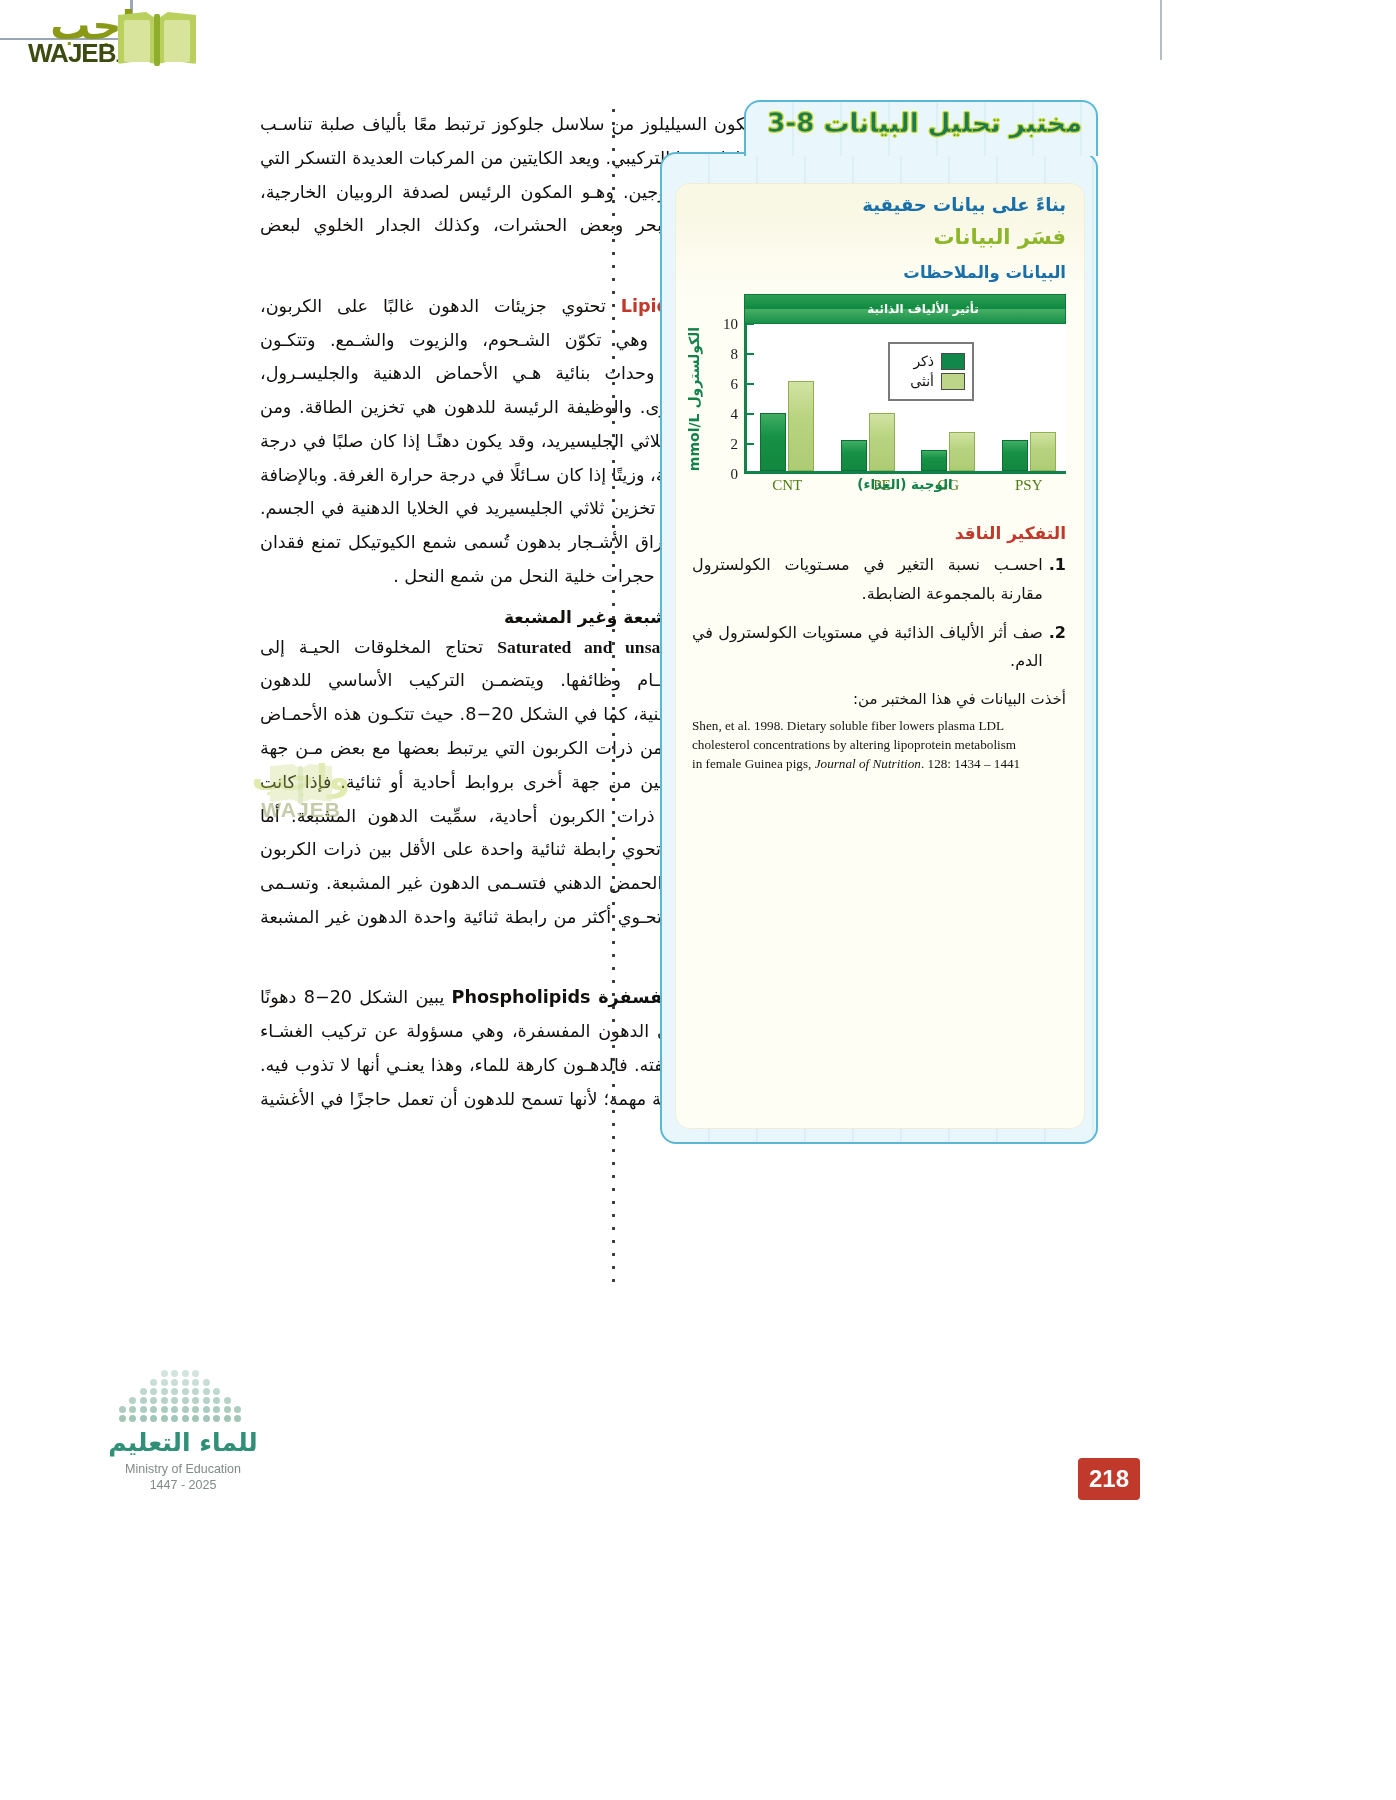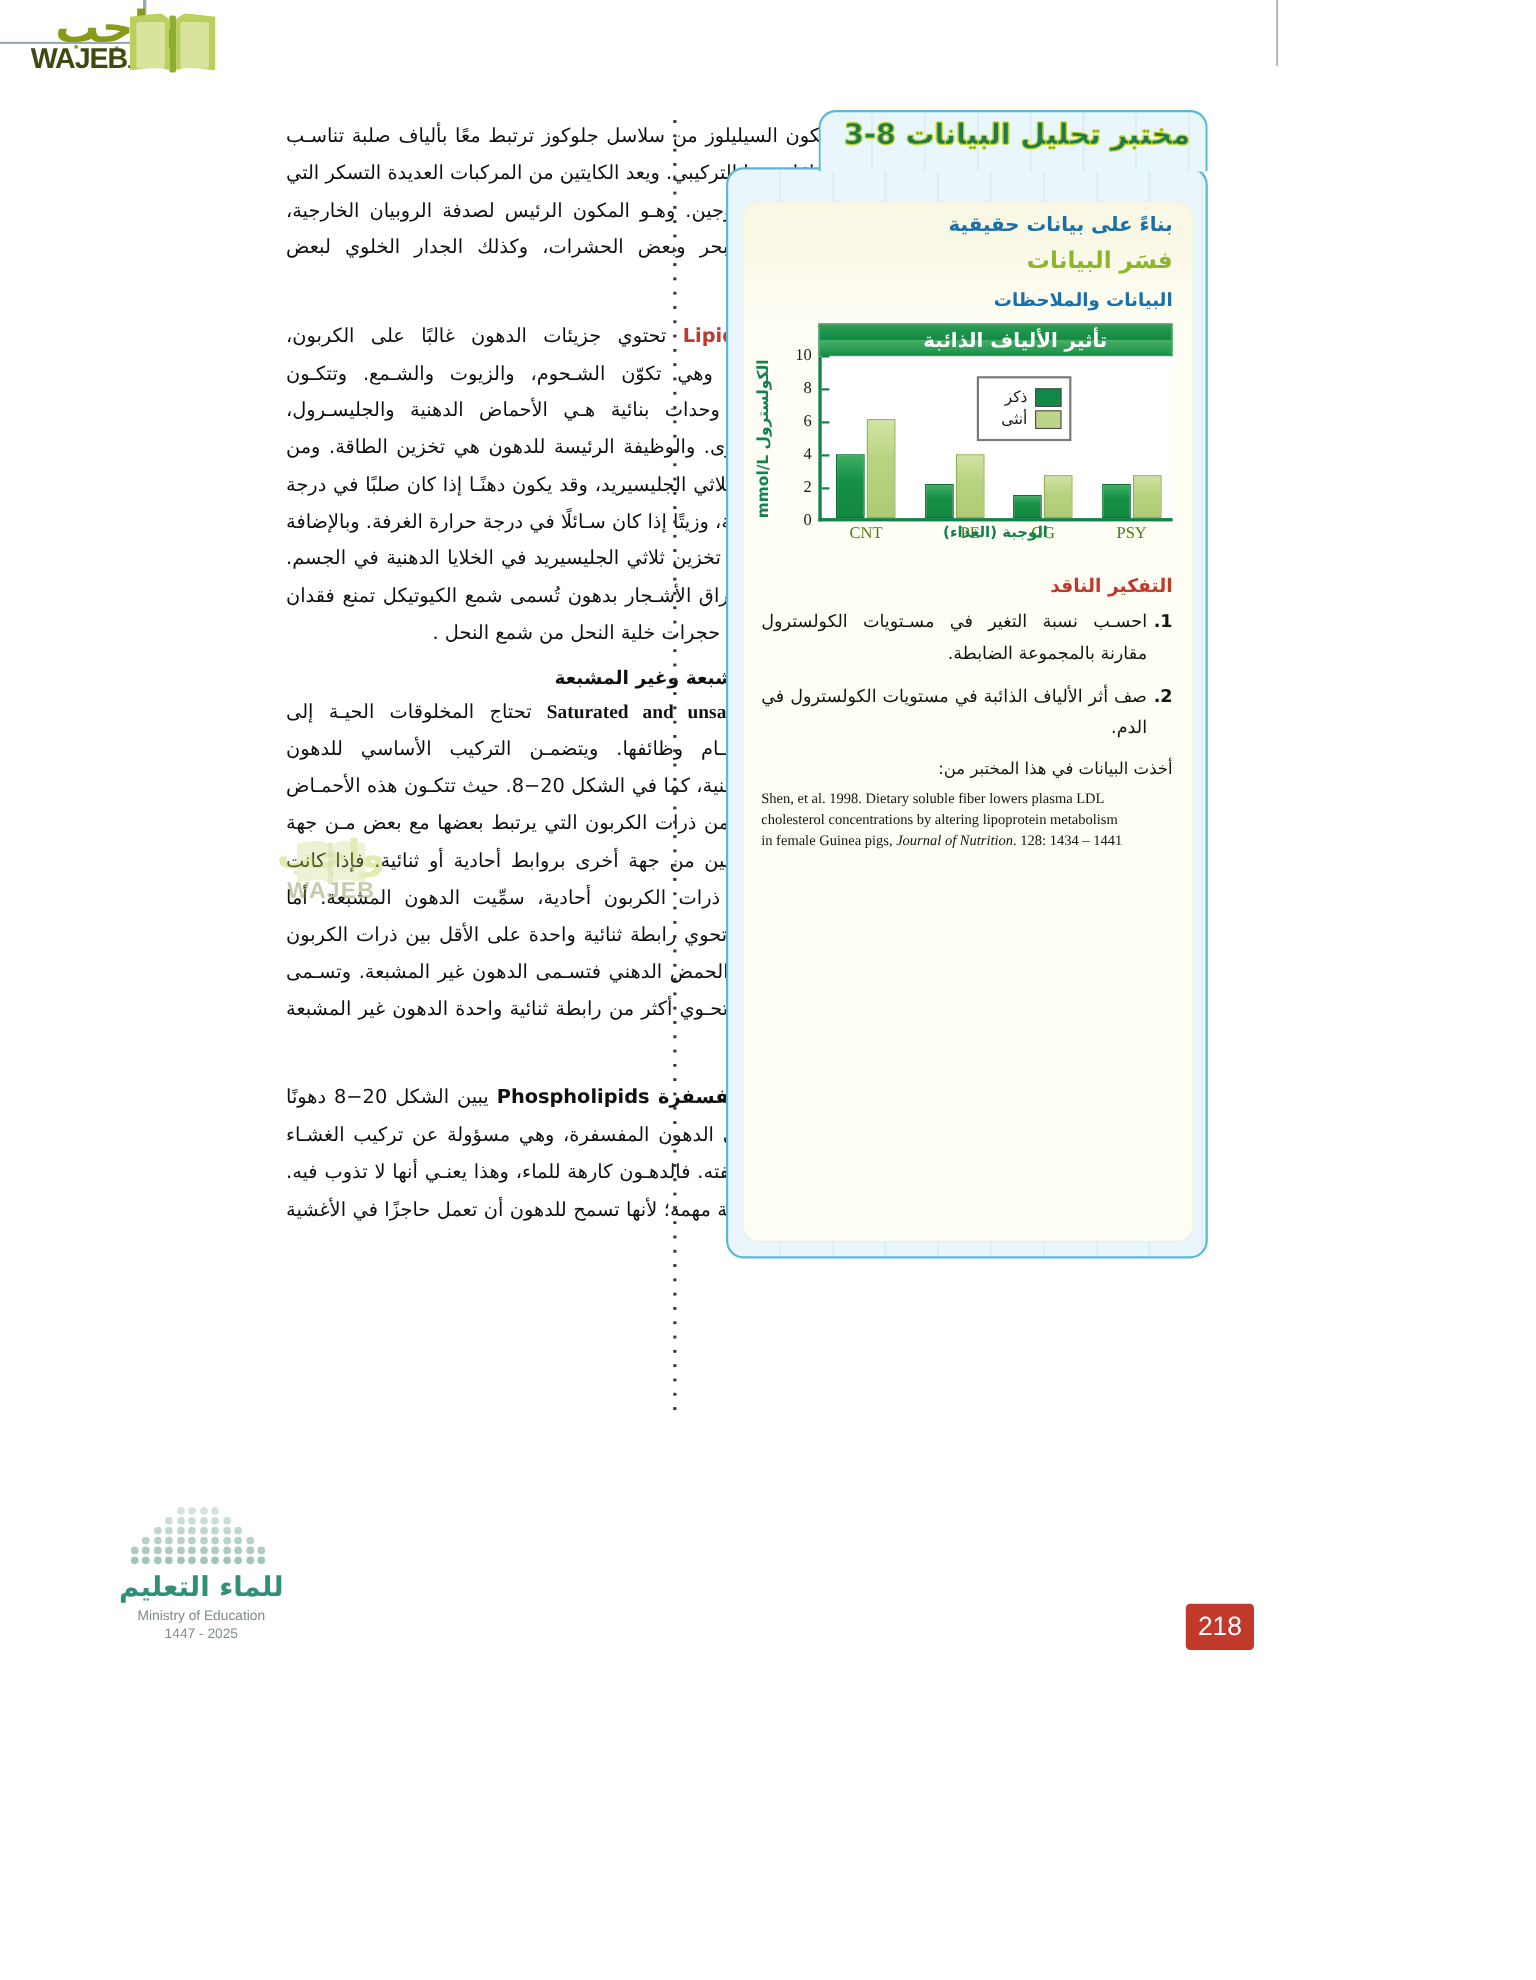--- a/index.html
+++ b/index.html
@@ -164,21 +164,21 @@
   #chart-wrap{
     position:relative;width:378px;height:215px;margin:12px 0 6px 0;direction:ltr;
   }
   #chart-title-bar{
     position:absolute;left:56px;top:0;width:322px;height:30px;
     background:linear-gradient(180deg,#2f9e54 0%,#0f8a42 48%,#47ad64 52%,#18914a 100%);
     border:1px solid #0c7a3a;box-sizing:border-box;
   }
   #chart-title-bar span{
     position:absolute;inset:0;display:flex;align-items:center;justify-content:center;
-    color:#ffffff;font-weight:bold;font-size:18px;direction:rtl;
+    color:#ffffff;font-weight:bold;font-size:12px;direction:rtl;
     font-family:"DejaVu Sans",sans-serif;
     margin-left:36px;
   }
   #plot{
     position:absolute;left:56px;top:30px;width:322px;height:150px;
     border-left:3px solid #12824a;border-bottom:3px solid #12824a;
     box-sizing:border-box;background:#ffffff;
   }
   .ytick{
     position:absolute;right:100%;width:42px;text-align:right;
@@ -242,21 +242,21 @@
   #moe-dots i{position:absolute;width:7px;height:7px;border-radius:50%;background:#9cc3b4;display:block;}
   #moe-name{font-size:25px;font-weight:bold;color:#2f8f77;direction:rtl;
      font-family:"DejaVu Sans",sans-serif;letter-spacing:1px;}
   #moe-en{font-size:12.5px;color:#7e8b86;font-family:"Liberation Sans",sans-serif;margin-top:5px;}
   #moe-years{font-size:12.5px;color:#7e8b86;font-family:"Liberation Sans",sans-serif;margin-top:2px;}
 
   #page-number{
     position:absolute;left:1078px;top:1458px;width:62px;height:42px;
     background:#c0392b;color:#ffffff;border-radius:4px;
     display:flex;align-items:center;justify-content:center;
-    font-size:24px;font-weight:normal;font-family:"Liberation Sans",sans-serif;
+    font-size:24px;font-weight:bold;font-family:"Liberation Sans",sans-serif;
   }
   #right-edge-rule{
     position:absolute;left:1160px;top:0;width:2px;height:60px;background:#b6bcc4;
   }
 </style>
 </head>
 <body>
 
 <div id="wajeb-logo">
   <div class="wj-bar"></div>

